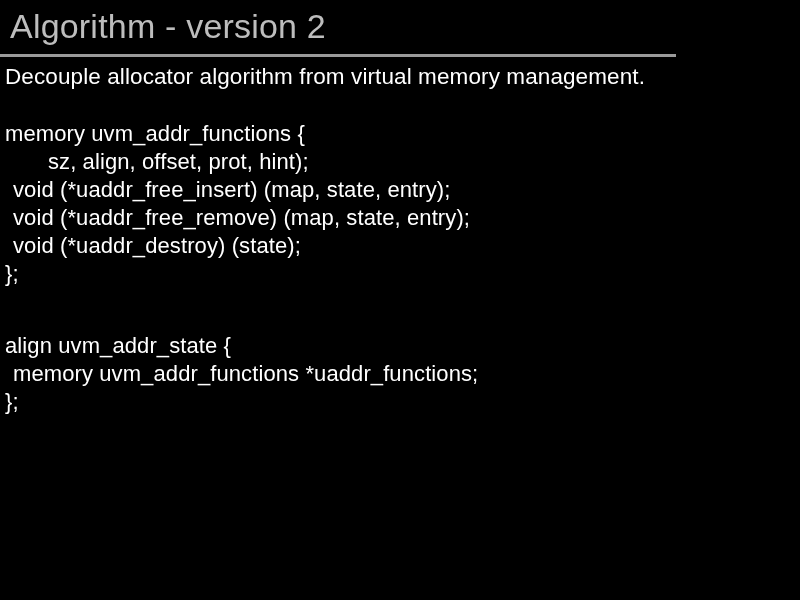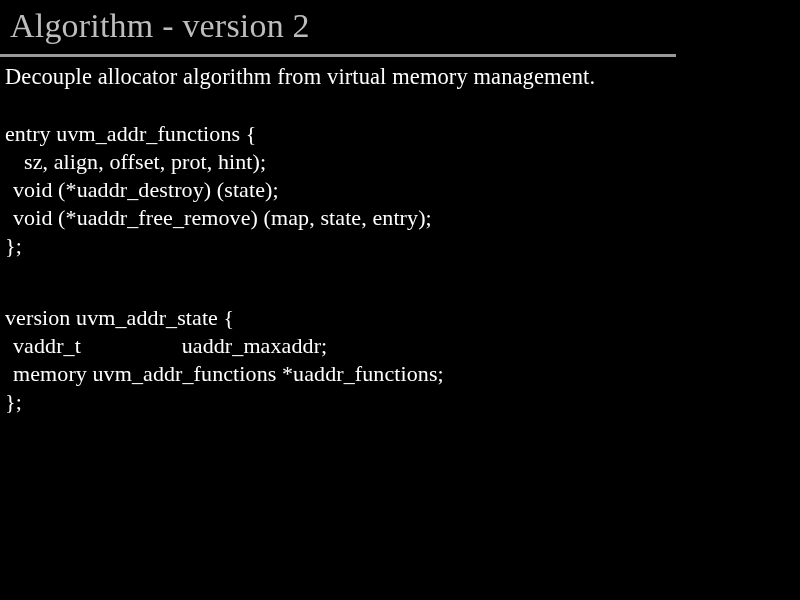--- a/index.html
+++ b/index.html
@@ -6,21 +6,21 @@
     margin: 0;
     padding: 0;
     background: #000000;
   }
   #slide {
     position: relative;
     width: 676px;
     height: 600px;
     background: #000000;
     overflow: hidden;
-    font-family: Liberation Serif, serif;
+    font-family: Liberation Sans, sans-serif;
   }
   #slide-title {
     position: absolute;
     left: 10px;
     top: 3px;
     font-size: 34px;
     line-height: 46px;
     color: #bdbdbd;
     white-space: pre;
     letter-spacing: 0.2px;
@@ -54,45 +54,45 @@
     height: 30px;
     padding-left: 5px;
   }
   .line.blank {
     height: 28px;
   }
   .line.gap-small {
     height: 16px;
   }
   .indent-1 { padding-left: 13px; }
-  .indent-2 { padding-left: 24px; }
+  .indent-2 { padding-left: 48px; }
 </style>
 </head>
 <body>
 
 <div id="slide">
 
   <div id="slide-title">Algorithm - version 2</div>
 
   <div id="title-rule"></div>
 
   <div id="body">
 
     <div class="line intro">Decouple allocator algorithm from virtual memory management.</div>
 
     <div id="code-lines">
         <div class="line blank"></div>
-        <div class="line">entry uvm_addr_functions {</div>
+        <div class="line">memory uvm_addr_functions {</div>
         <div class="line indent-2">sz, align, offset, prot, hint);</div>
+        <div class="line indent-1">void (*uaddr_free_insert) (map, state, entry);</div>
+        <div class="line indent-1">void (*uaddr_free_remove) (map, state, entry);</div>
         <div class="line indent-1">void (*uaddr_destroy) (state);</div>
-        <div class="line indent-1">void (*uaddr_free_remove) (map, state, entry);</div>
         <div class="line">};</div>
         <div class="line blank"></div>
         <div class="line gap-small"></div>
-        <div class="line">version uvm_addr_state {</div>
-        <div class="line indent-1">vaddr_t                  uaddr_maxaddr;</div>
+        <div class="line">align uvm_addr_state {</div>
         <div class="line indent-1">memory uvm_addr_functions *uaddr_functions;</div>
         <div class="line">};</div>
       </div>
 
   </div>
 
 </div>
 
 </body></html>

